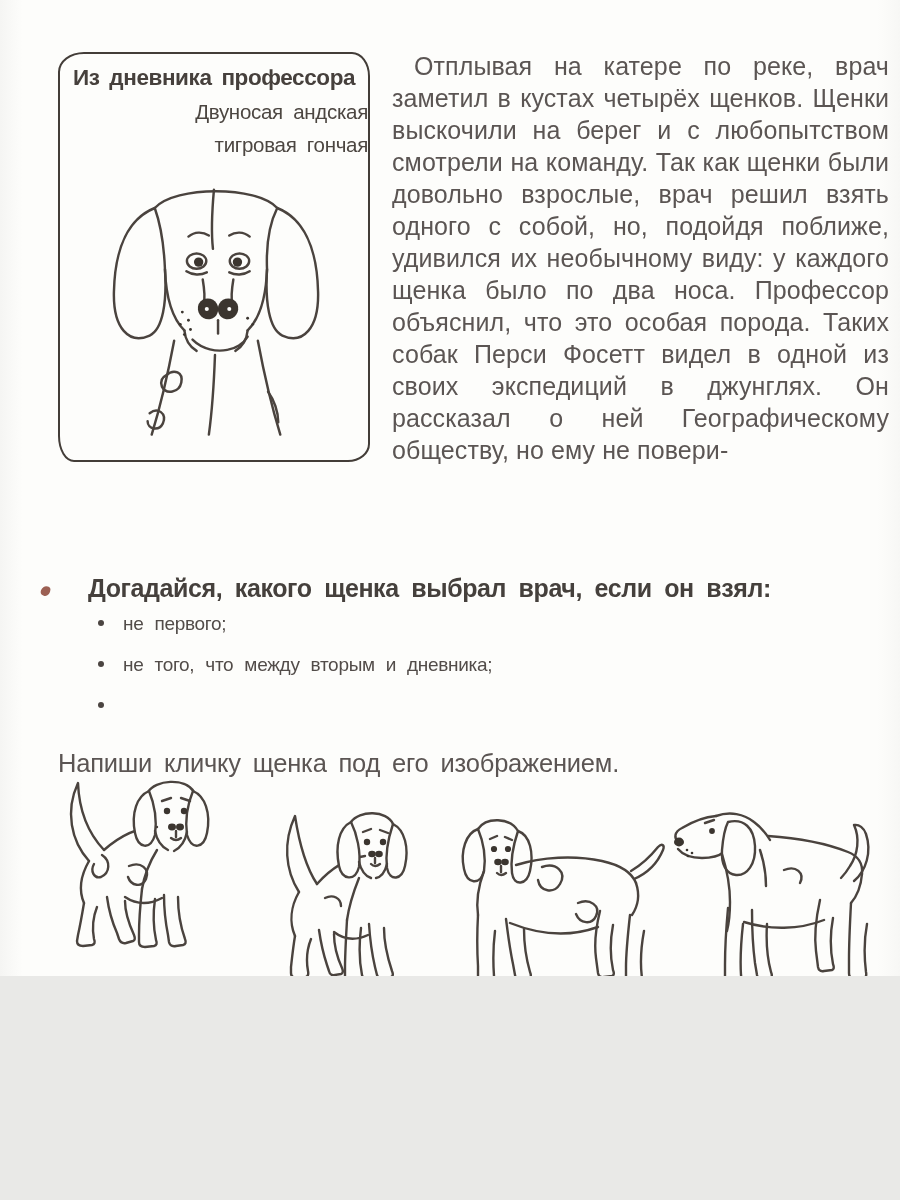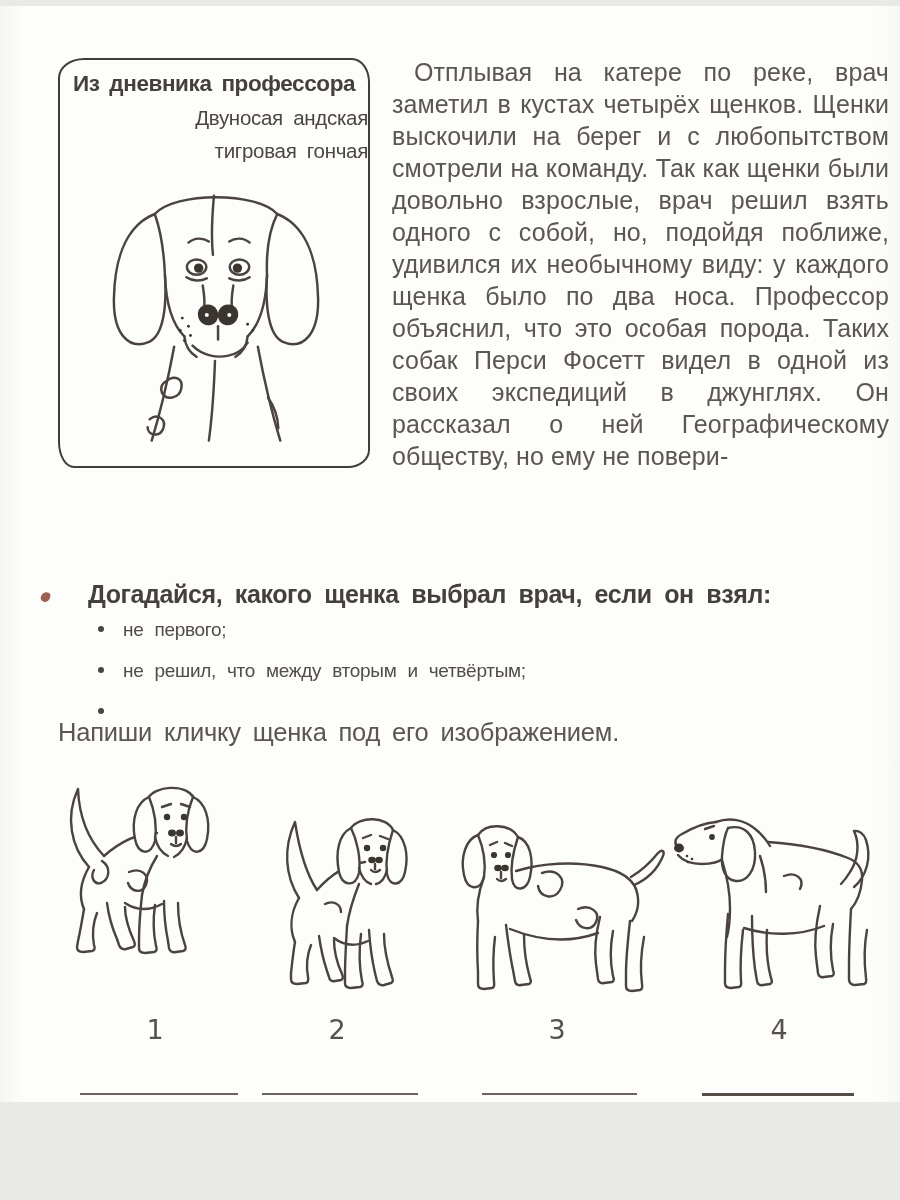--- a/index.html
+++ b/index.html
@@ -1,17 +1,17 @@
 <!DOCTYPE html>
 <html><head>
 <meta charset="utf-8">
 <style>
   html,body{margin:0;padding:0;background:#e9e9e7;}
   .page{
-    position:relative;width:900px;height:1096px;margin:6px auto;
+    position:relative;width:900px;height:976px;margin:0 auto;
     background:linear-gradient(90deg,#f5f5f3 0%,#fdfdfb 2.5%,#fdfdfb 97.5%,#f7f7f5 100%);
     font-family:"Liberation Sans",sans-serif;color:#544e4b;overflow:hidden;
   }
   
   .diary-box{
     position:absolute;left:58px;top:52px;width:312px;height:410px;
     border:2.6px solid #433d38;
     border-radius:26px 18px 22px 16px / 20px 24px 18px 26px;
     box-sizing:border-box;background:#fdfdfb;
   }
@@ -48,21 +48,21 @@
   .bullets{
     position:absolute;left:96px;top:608px;margin:0;padding:0;list-style:none;
     font-size:19px;color:#524c49;letter-spacing:-0.3px;word-spacing:6px;
   }
   .bullets li{position:relative;padding-left:27px;margin-bottom:9px;line-height:32px;}
   .bullets .dot{
     position:absolute;left:2px;top:12px;width:6px;height:6px;border-radius:50%;
     background:#4b4541;
   }
   .instruction{
-    position:absolute;left:58px;top:712px;margin:0;font-size:25.5px;
+    position:absolute;left:58px;top:749px;margin:0;font-size:25.5px;
     color:#5b5553;word-spacing:5px;letter-spacing:-0.2px;
   }
   
   .puppy{position:absolute;margin:0;}
   .puppy svg,.diary-art svg{width:100%;height:100%;display:block;}
   .ln{fill:none;stroke:#4a433e;stroke-width:2.4;stroke-linecap:round;stroke-linejoin:round;}
   .wh{fill:#fdfdfb;stroke:#4a433e;stroke-width:2.4;stroke-linecap:round;stroke-linejoin:round;}
   .fl{fill:#3b352f;stroke:none;}
   .puppy-number{
     position:absolute;top:1008px;transform:translateX(-50%);
@@ -129,21 +129,21 @@
 
   <div class="margin-dot"></div>
   <div class="task-heading">Догадайся, какого щенка выбрал врач, если он взял:</div>
   <ul class="bullets">
     <li>
       <span class="dot"></span>
       <span>не первого;</span>
     </li>
     <li>
       <span class="dot"></span>
-      <span>не решил, что между вторым и четвёртым;</span>
+      <span>не того, что между вторым и дневника;</span>
     </li>
     <li>
       <span class="dot"></span>
     </li>
   </ul>
   <p class="instruction">Напиши кличку щенка под его изображением.</p>
 
   <figure class="puppy" style="left:45px;top:765px;width:200px;height:188px;">
     <svg viewBox="0 0 200 188">
       <path class="ln" d="M44,96 C26,76 20,46 33,18 C34,44 43,68 59,85"></path>

